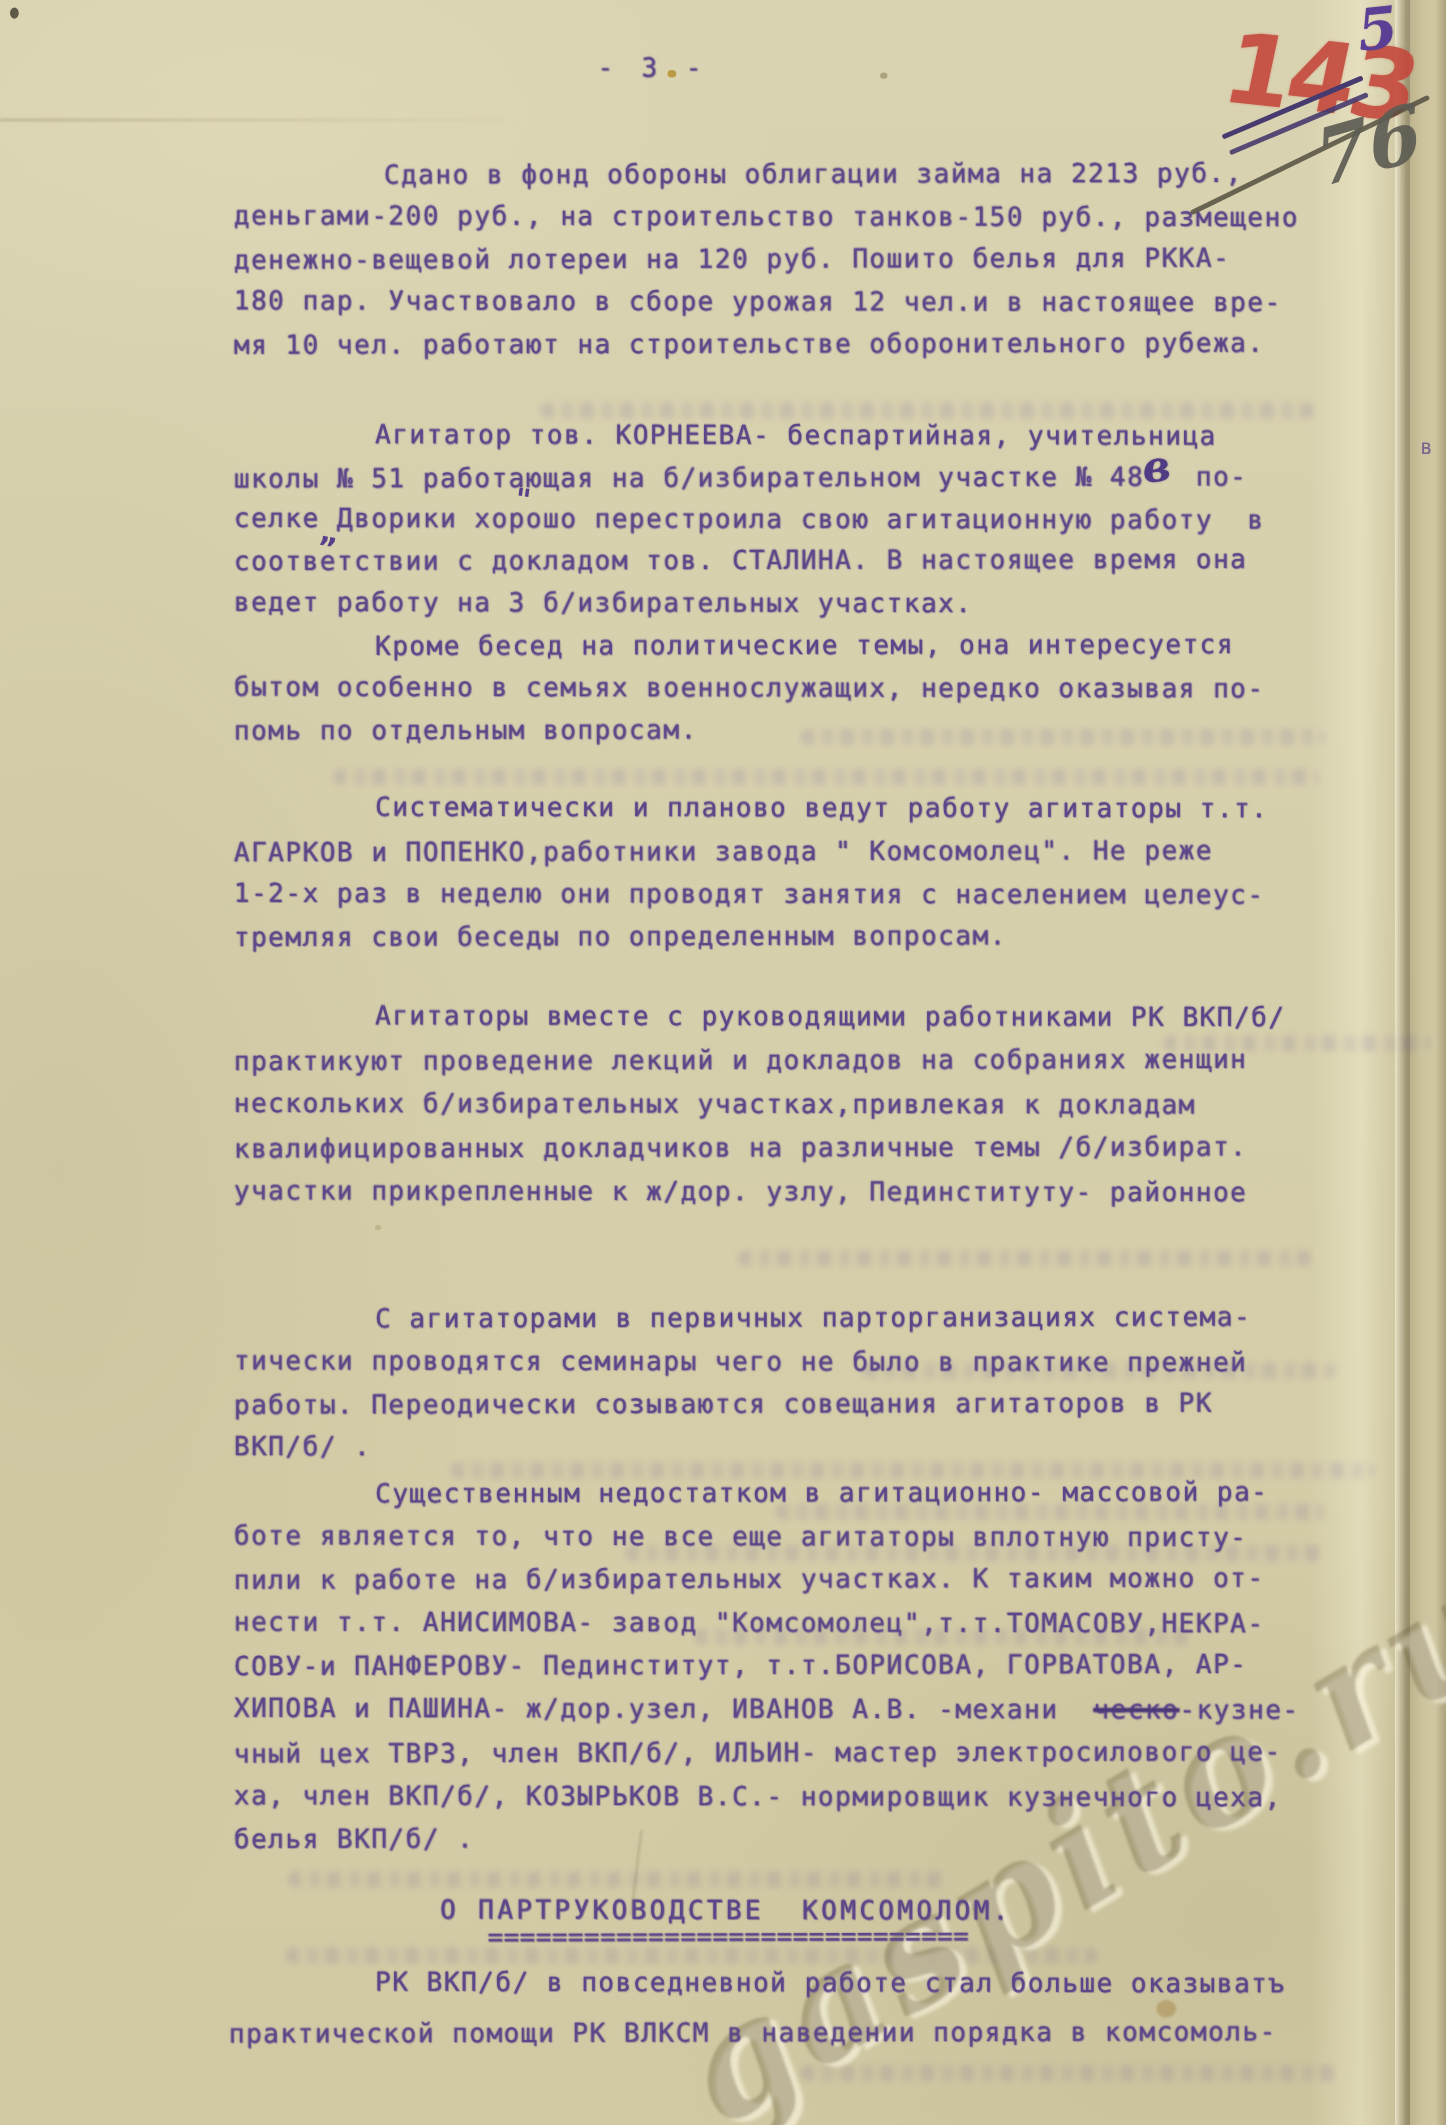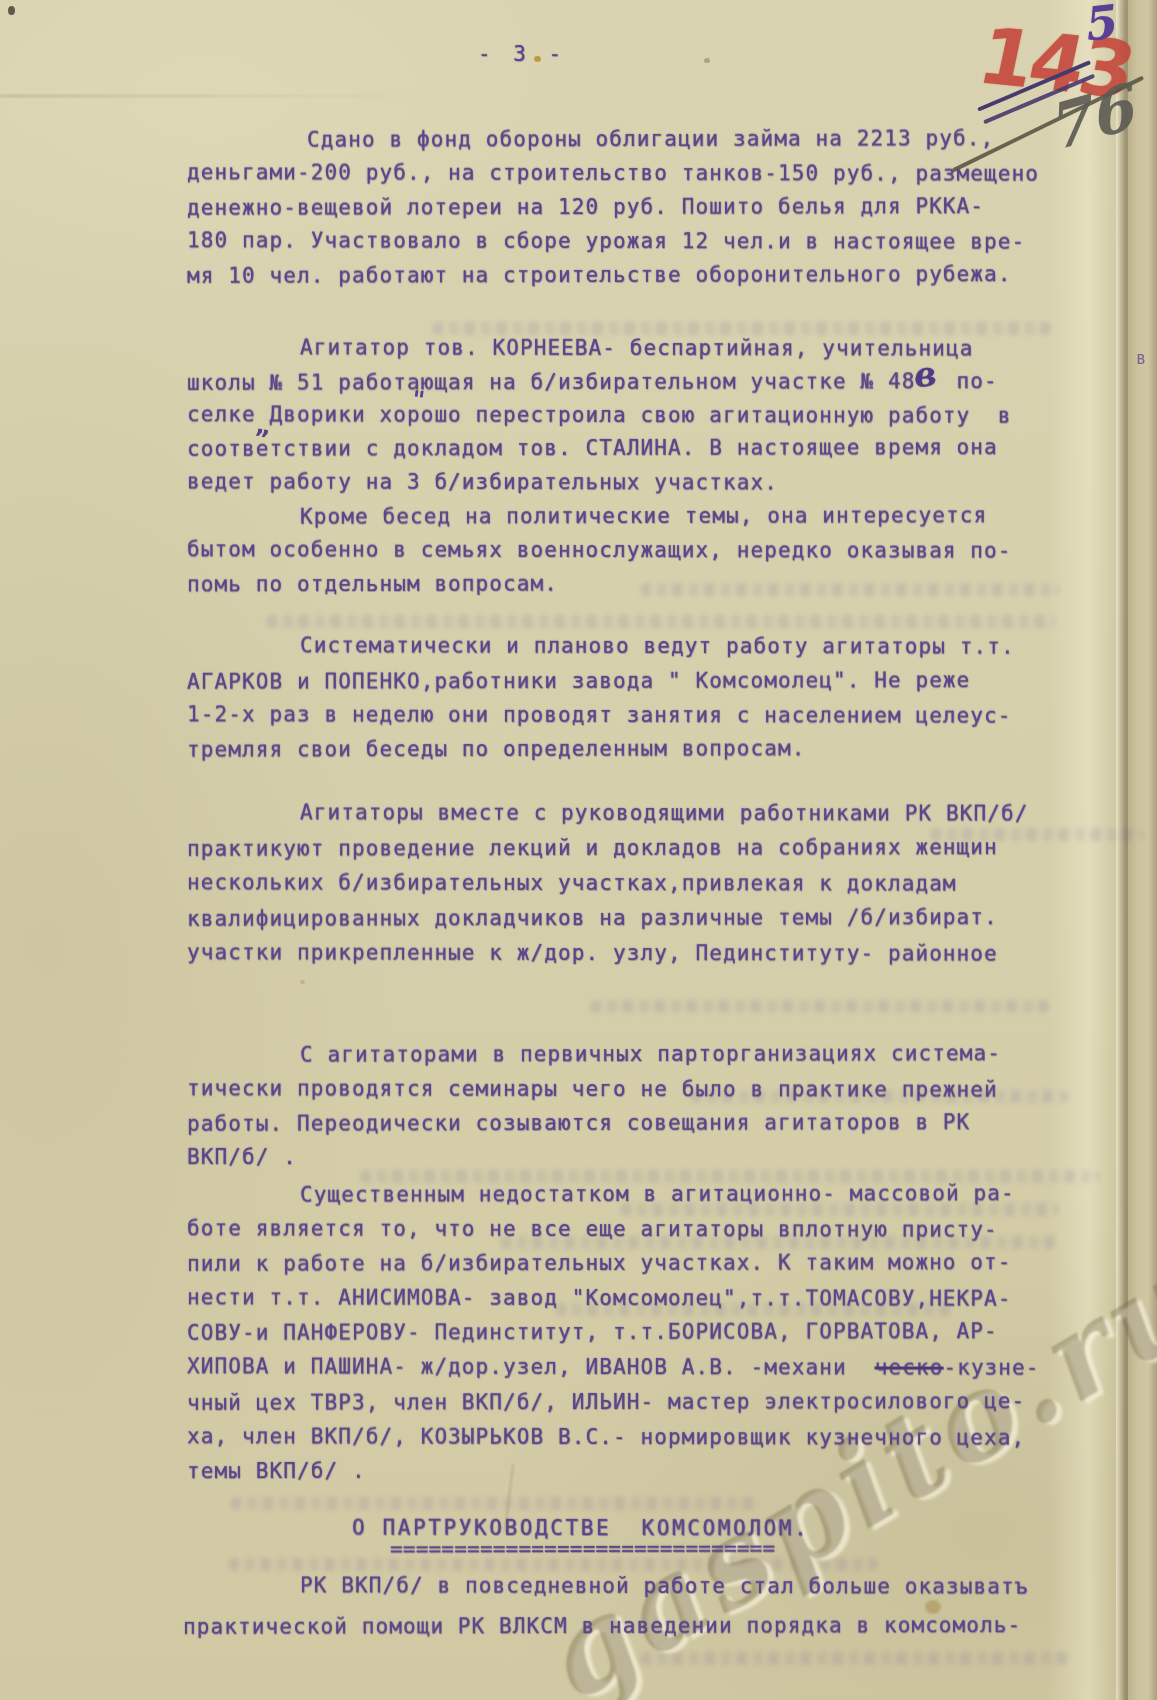--- a/index.html
+++ b/index.html
@@ -150,21 +150,21 @@
   <div class="tl" style="top:1145px;left:187px">ВКП/б/ .</div>
 
   <div class="tl" style="top:1182px;left:300px">Существенным недостатком в агитационно- массовой ра-</div>
   <div class="tl" style="top:1217px;left:187px">боте является то, что не все еще агитаторы вплотную присту-</div>
   <div class="tl" style="top:1251px;left:187px">пили к работе на б/избирательных участках. К таким можно от-</div>
   <div class="tl" style="top:1286px;left:187px">нести т.т. АНИСИМОВА- завод "Комсомолец",т.т.ТОМАСОВУ,НЕКРА-</div>
   <div class="tl" style="top:1320px;left:187px">СОВУ-и ПАНФЕРОВУ- Пединститут, т.т.БОРИСОВА, ГОРВАТОВА, АР-</div>
   <div class="tl" style="top:1355px;left:187px"><span>ХИПОВА и ПАШИНА- ж/дор.узел, ИВАНОВ А.В. -механи</span><span class="struck">ческо</span><span>-кузне-</span></div>
   <div class="tl" style="top:1390px;left:187px">чный цех ТВРЗ, член ВКП/б/, ИЛЬИН- мастер электросилового це-</div>
   <div class="tl" style="top:1425px;left:187px">ха, член ВКП/б/, КОЗЫРЬКОВ В.С.- нормировщик кузнечного цеха,</div>
-  <div class="tl" style="top:1459px;left:187px">темы ВКП/б/ .</div>
+  <div class="tl" style="top:1459px;left:187px">белья ВКП/б/ .</div>
 
   <div class="tl headline" style="top:1516px;left:352px">О ПАРТРУКОВОДСТВЕ  КОМСОМОЛОМ.</div>
   <div class="tl rule" style="top:1537px;left:390px">==============================</div>
 
   <div class="tl" style="top:1574px;left:300px">РК ВКП/б/ в повседневной работе стал больше оказыватъ</div>
   <div class="tl" style="top:1614px;left:183px">практической помощи РК ВЛКСМ в наведении порядка в комсомоль-</div>
 
   <div class="hw hw143">143</div>
   <div class="stroke s1"></div>
   <div class="stroke s2"></div>

